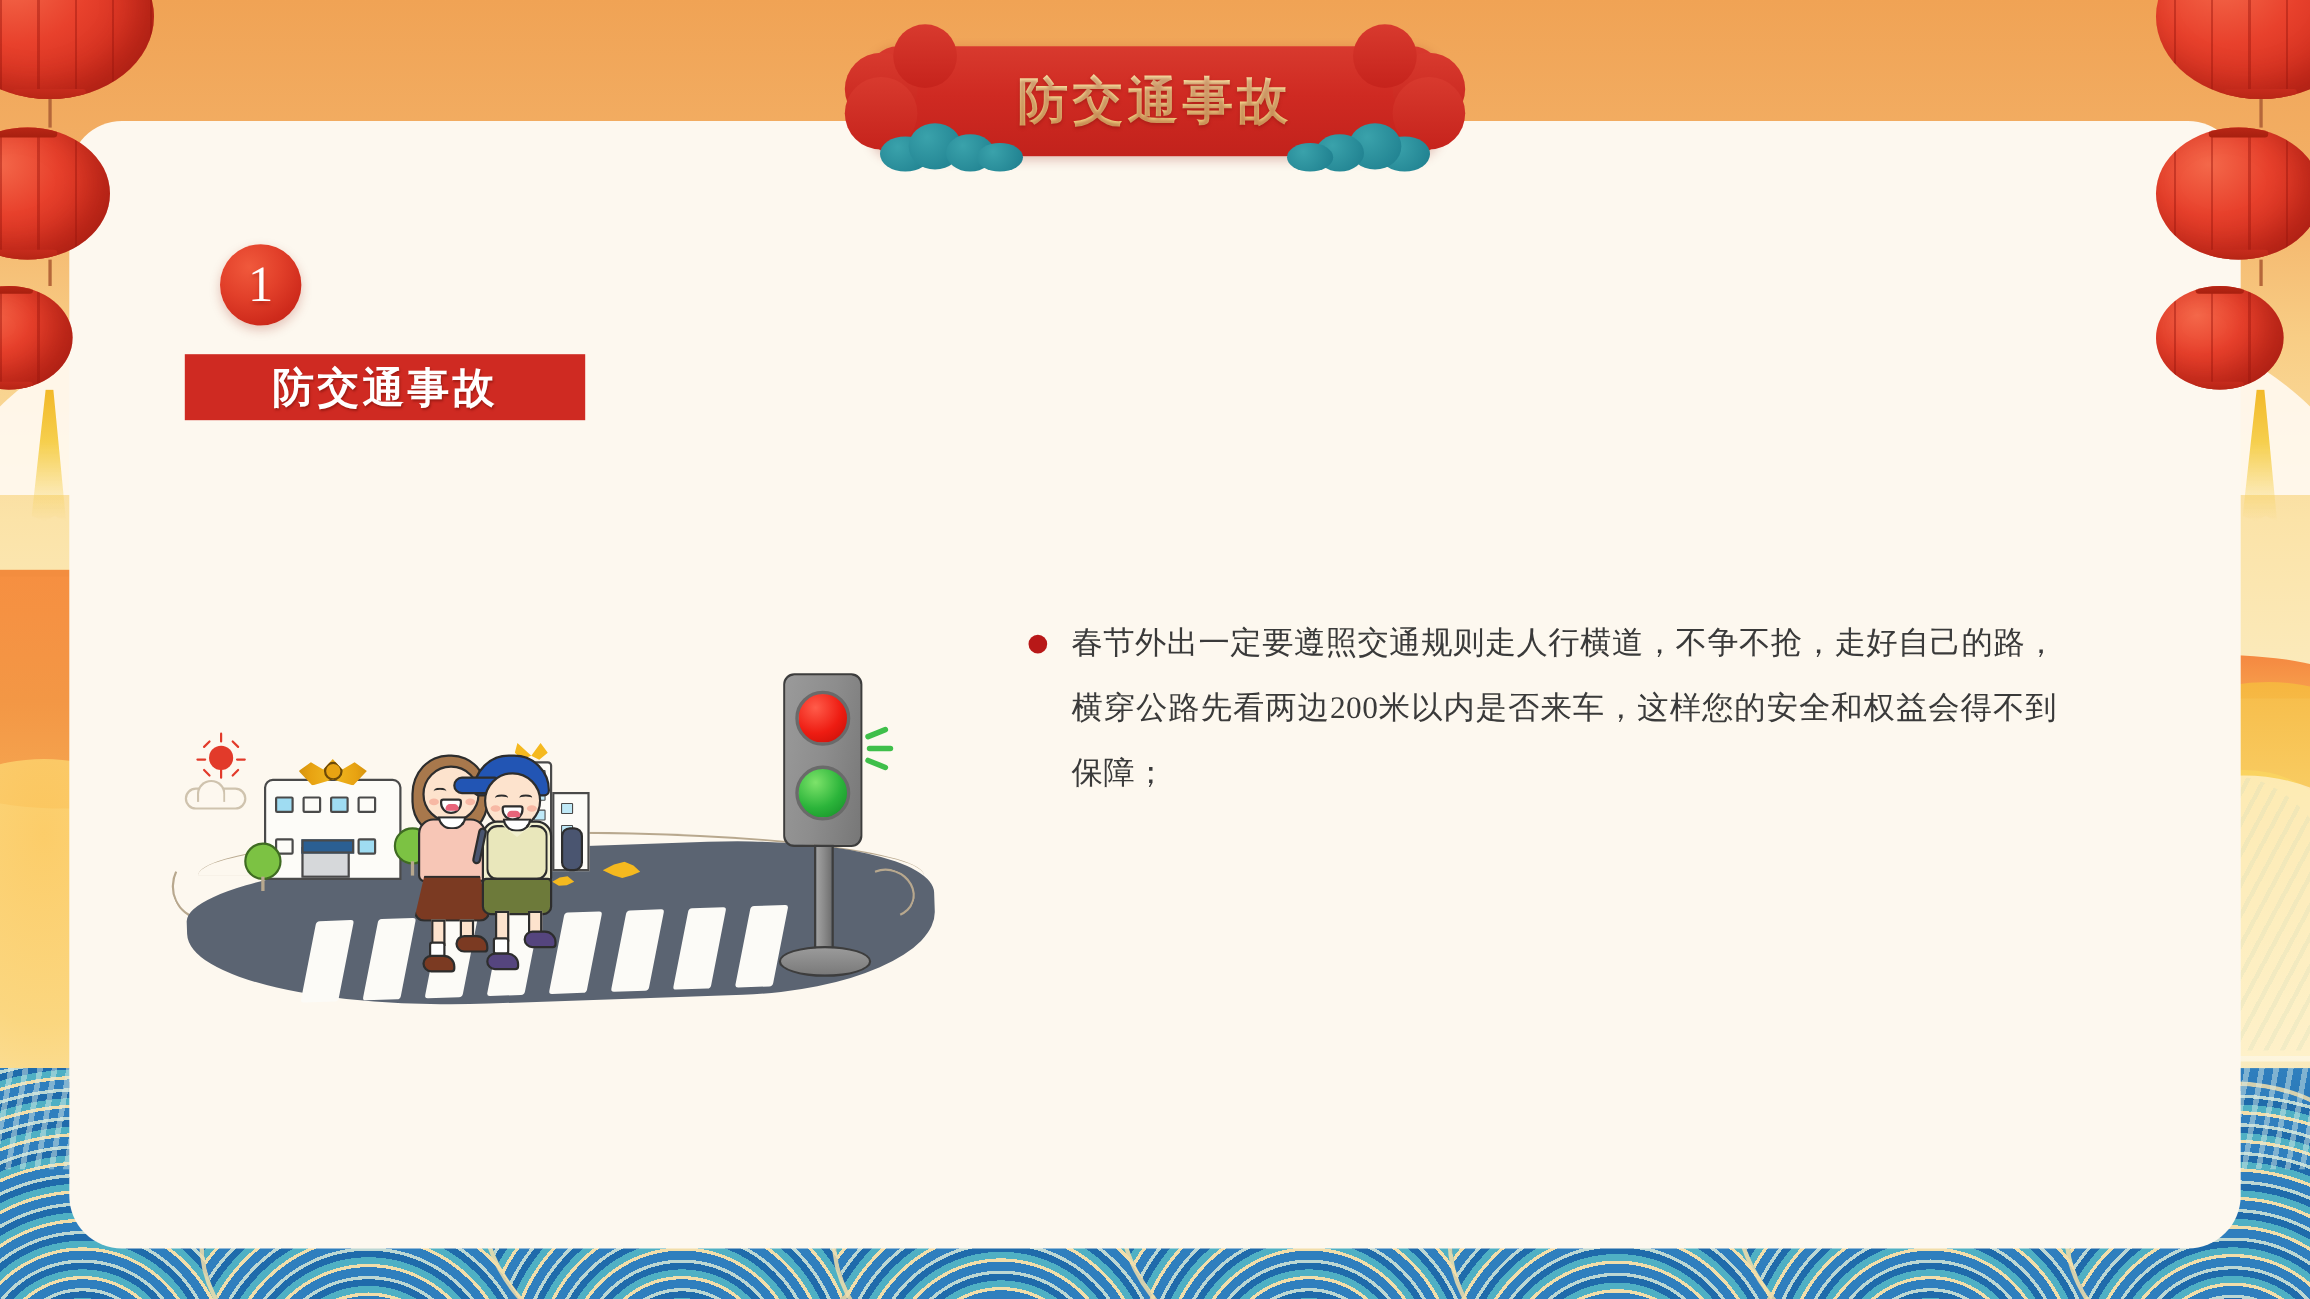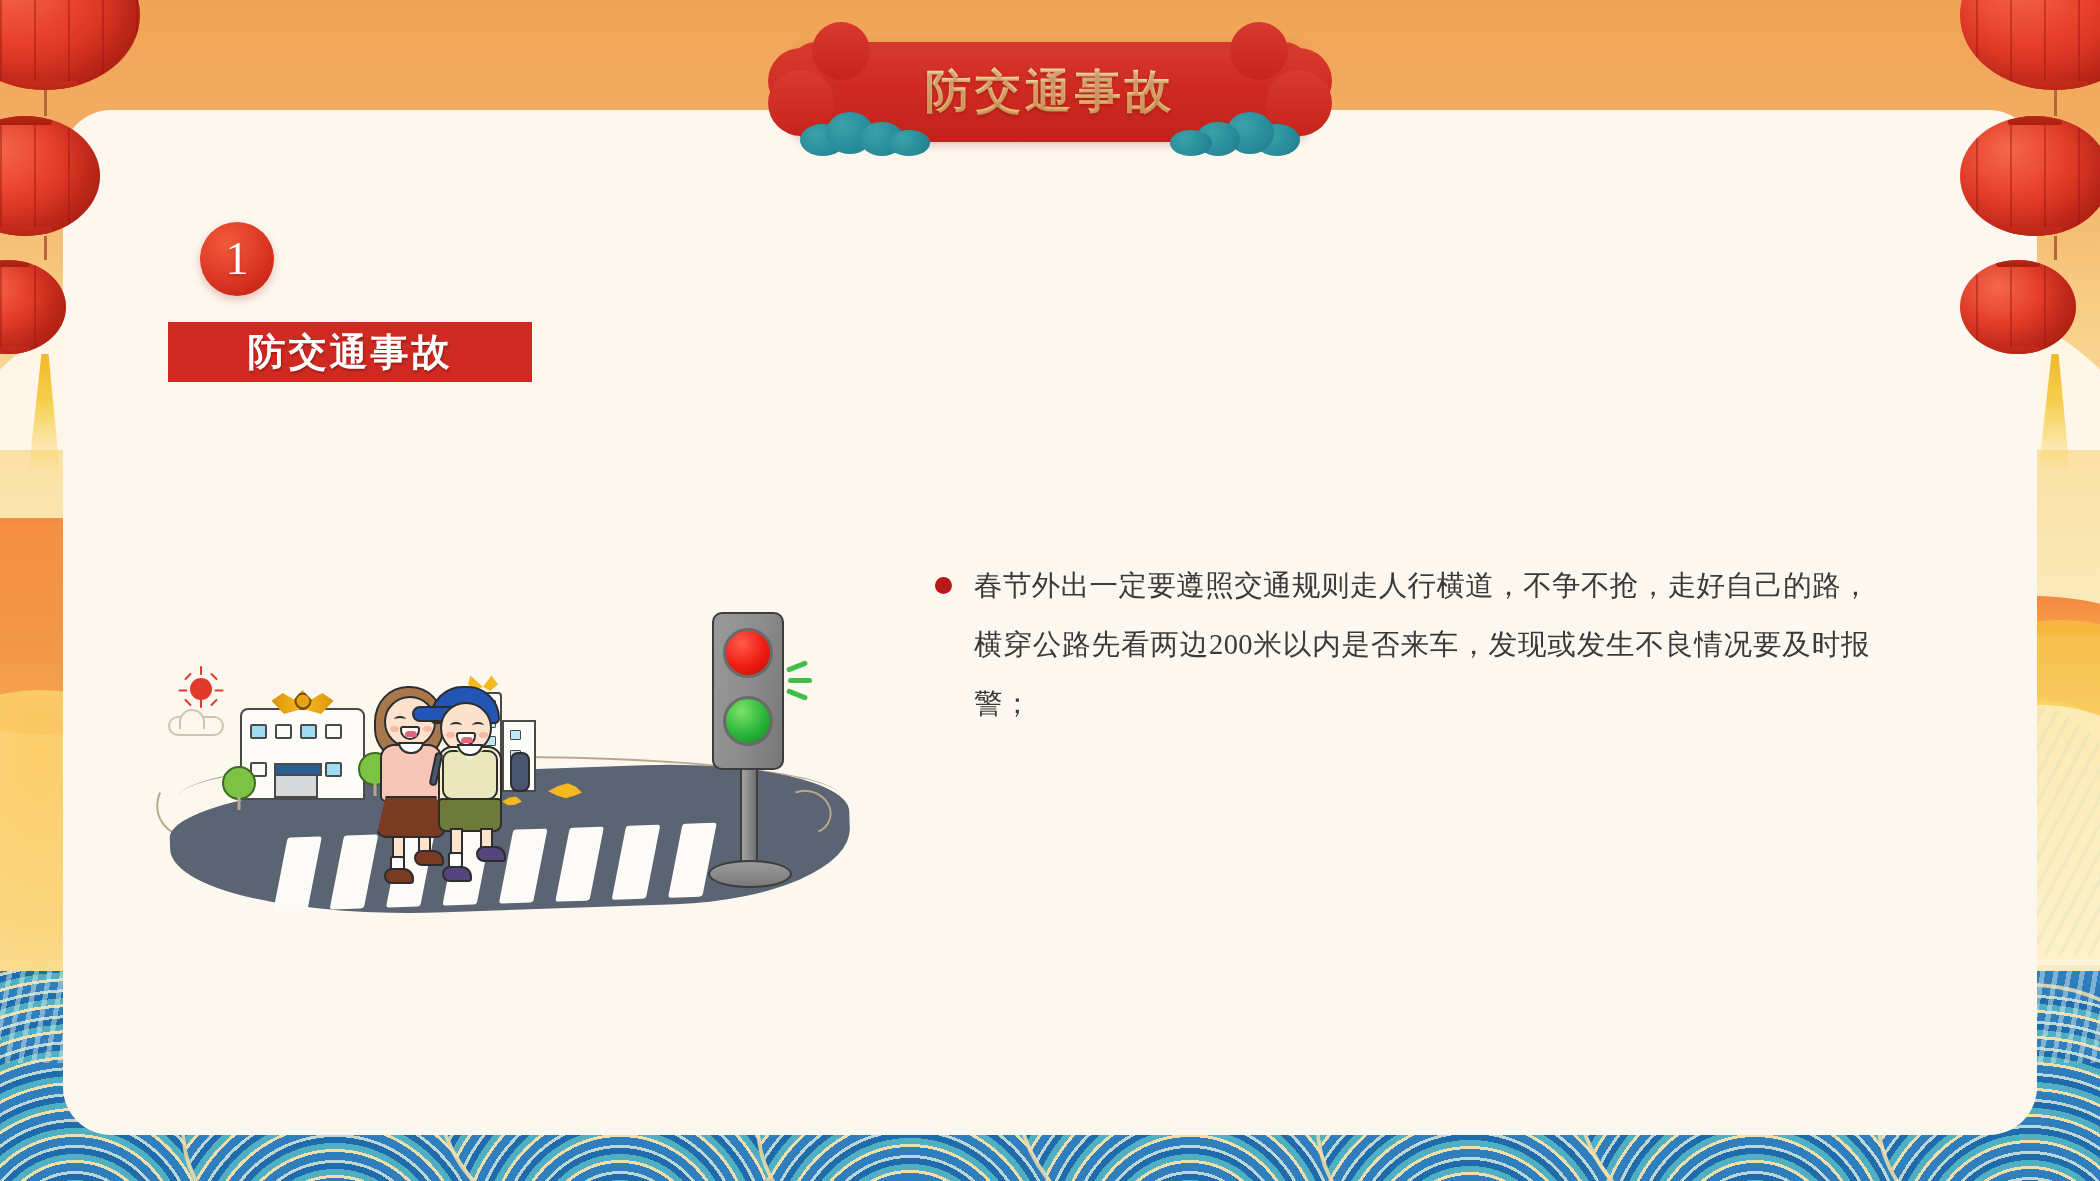--- a/index.html
+++ b/index.html
@@ -731,17 +731,17 @@
       <div class="tl-pole"></div>
       <div class="tl-base"></div>
       <div class="tl-swirl"></div>
     </div>
 
   </div>
 
   <div class="content">
     <div class="bullet-row">
       <div class="bullet-dot"></div>
-      <div class="bullet-text">春节外出一定要遵照交通规则走人行横道，不争不抢，走好自己的路，横穿公路先看两边200米以内是否来车，发现或发生不良情况要及时报警；</div>
+      <div class="bullet-text">春节外出一定要遵照交通规则走人行横道，不争不抢，走好自己的路，横穿公路先看两边200米以内是否来车，这样您的安全和权益会得不到保障；</div>
     </div>
   </div>
 
 </div>
 
 </body></html>

